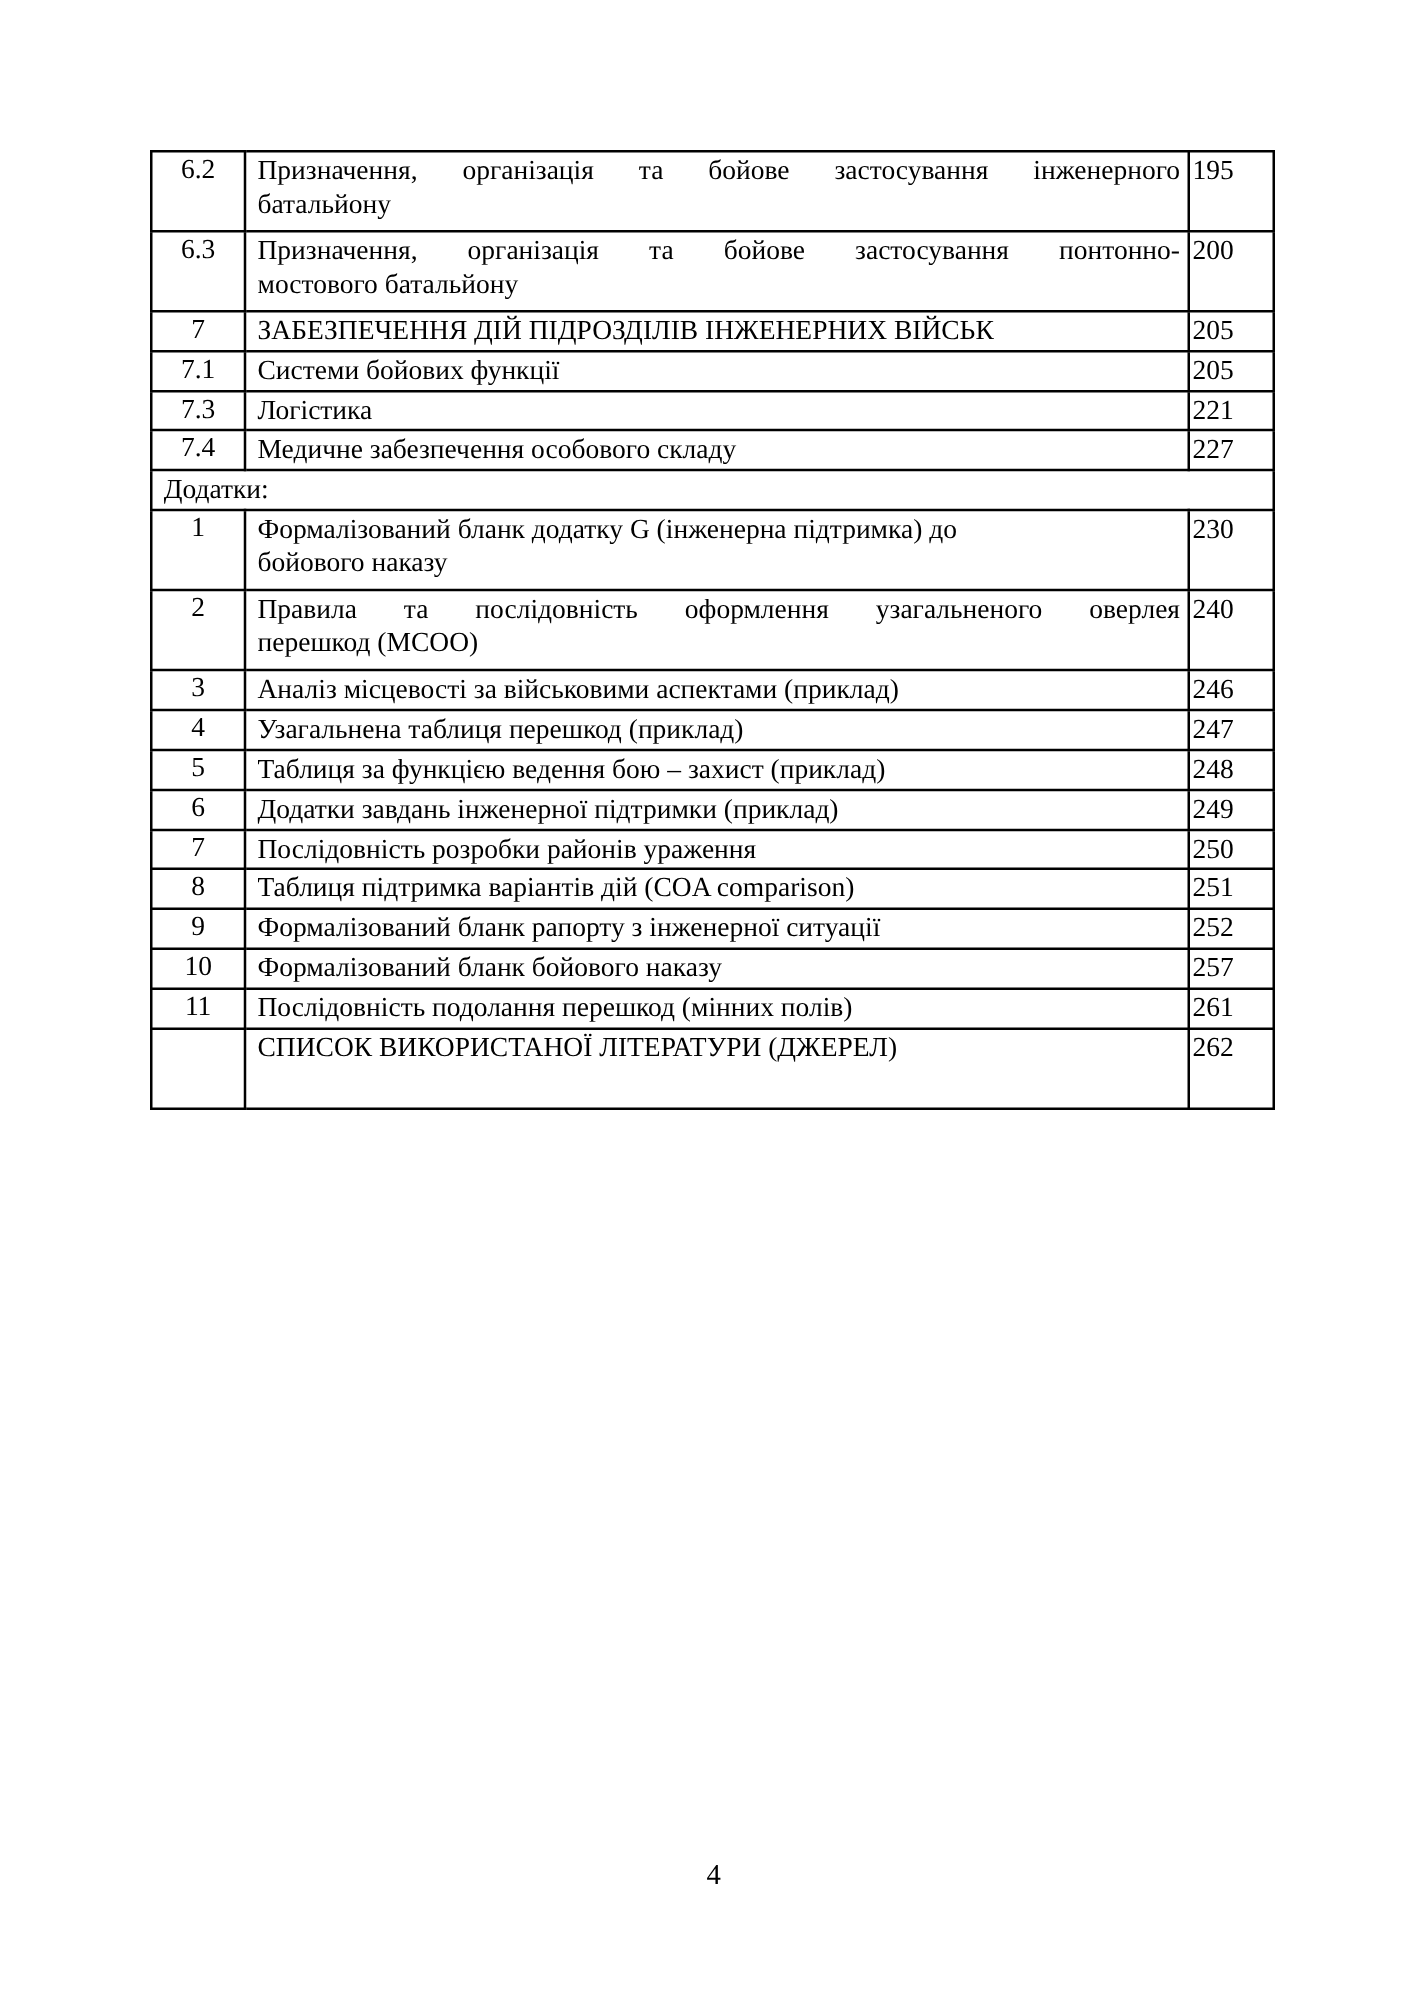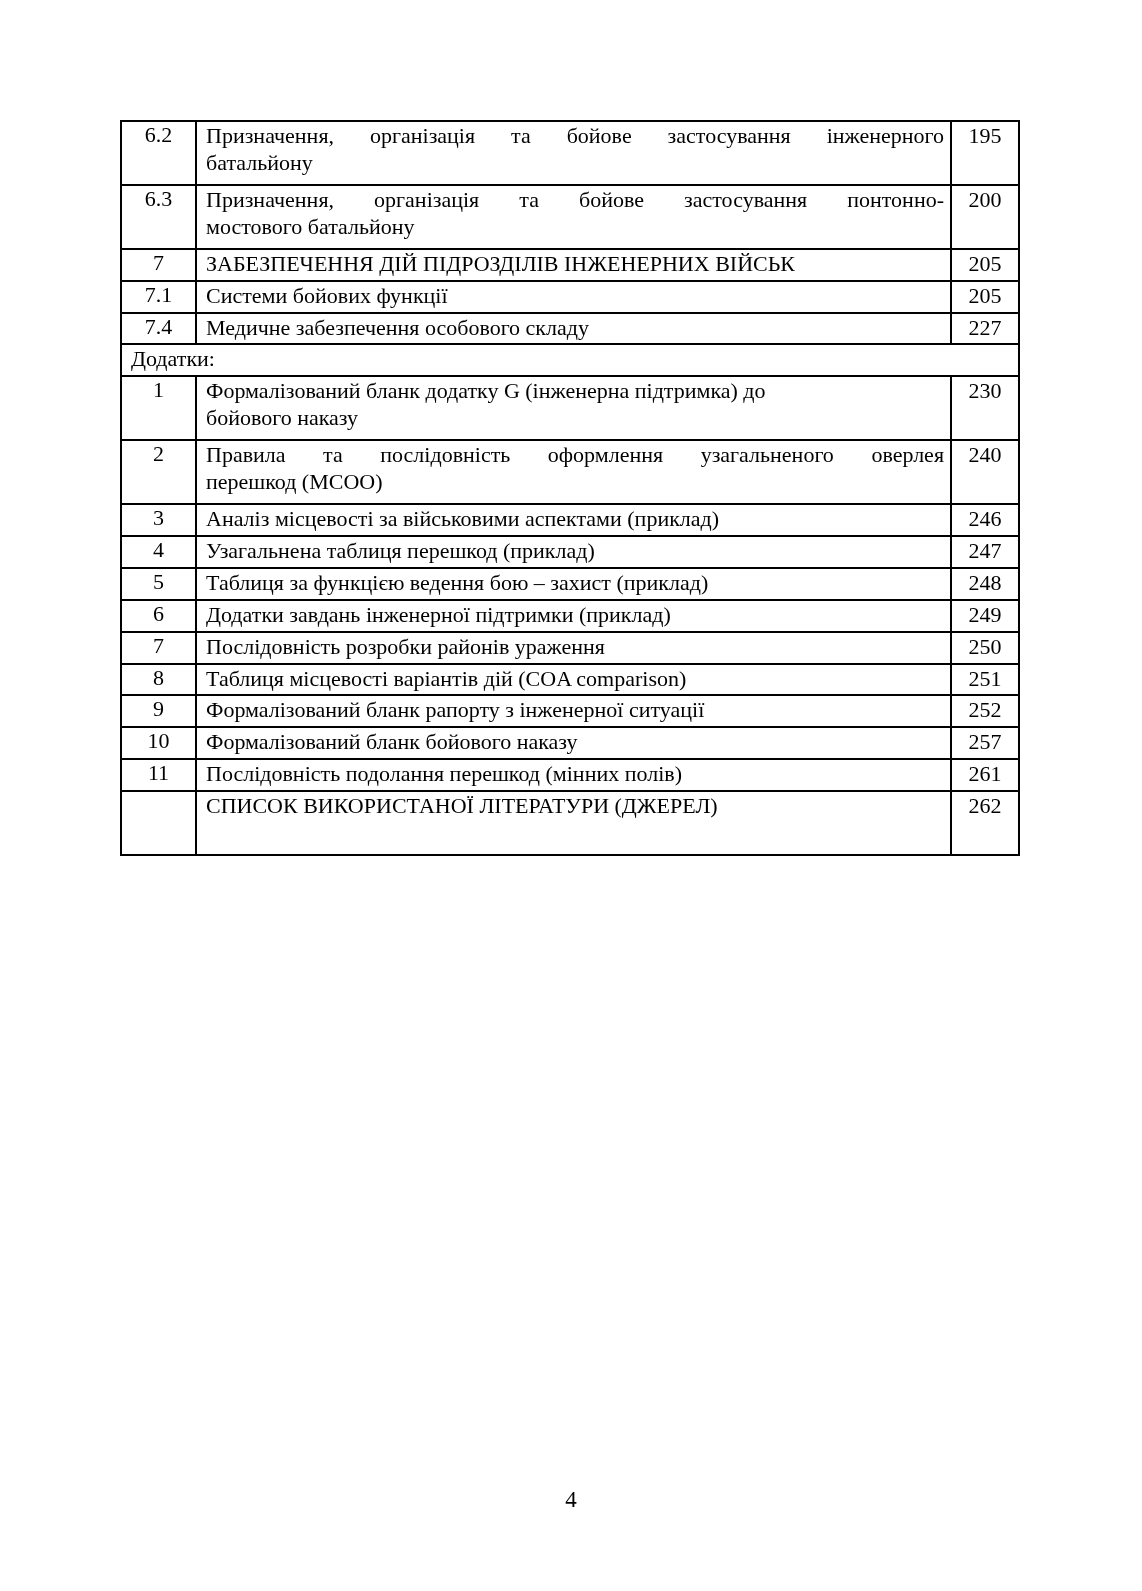--- a/index.html
+++ b/index.html
@@ -40,21 +40,21 @@
     vertical-align: middle;
     padding: 0 2px;
   }
   td.c-title {
     text-align: left;
     padding: 1px 6px 2px 9px;
   }
   td.c-title .line { display: block; }
   td.c-title .jline { text-align-last: justify; }
   td.c-page {
-    text-align: center;
+    text-align: left;
     vertical-align: top;
     padding: 1px 2px;
   }
   tr.divider-row td {
     vertical-align: middle;
     padding: 0 0 2px 9px;
     text-align: left;
     font-size: 22px;
   }
   .page-number {
@@ -98,20 +98,25 @@
     <td class="c-num">7</td>
     <td class="c-title">ЗАБЕЗПЕЧЕННЯ ДІЙ ПІДРОЗДІЛІВ ІНЖЕНЕРНИХ ВІЙСЬК</td>
     <td class="c-page">205</td>
   </tr>
         <tr class="row">
     <td class="c-num">7.1</td>
     <td class="c-title">Системи  бойових функції</td>
     <td class="c-page">205</td>
   </tr>
         <tr class="row">
+    <td class="c-num">7.3</td>
+    <td class="c-title">Логістика</td>
+    <td class="c-page">221</td>
+  </tr>
+        <tr class="row">
     <td class="c-num">7.4</td>
     <td class="c-title">Медичне забезпечення особового складу</td>
     <td class="c-page">227</td>
   </tr>
       </tbody>
     <tbody>
       <tr class="divider-row">
         <td colspan="3">Додатки:</td>
       </tr>
     </tbody>
@@ -152,21 +157,21 @@
     <td class="c-title">Додатки завдань інженерної підтримки (приклад)</td>
     <td class="c-page">249</td>
   </tr>
         <tr class="row">
     <td class="c-num">7</td>
     <td class="c-title">Послідовність розробки районів ураження</td>
     <td class="c-page">250</td>
   </tr>
         <tr class="row">
     <td class="c-num">8</td>
-    <td class="c-title">Таблиця місцевості варіантів дій (COA comparison)</td>
+    <td class="c-title">Таблиця підтримка варіантів дій (COA comparison)</td>
     <td class="c-page">251</td>
   </tr>
         <tr class="row">
     <td class="c-num">9</td>
     <td class="c-title">Формалізований бланк рапорту з інженерної ситуації</td>
     <td class="c-page">252</td>
   </tr>
         <tr class="row">
     <td class="c-num">10</td>
     <td class="c-title">Формалізований бланк бойового наказу</td>

